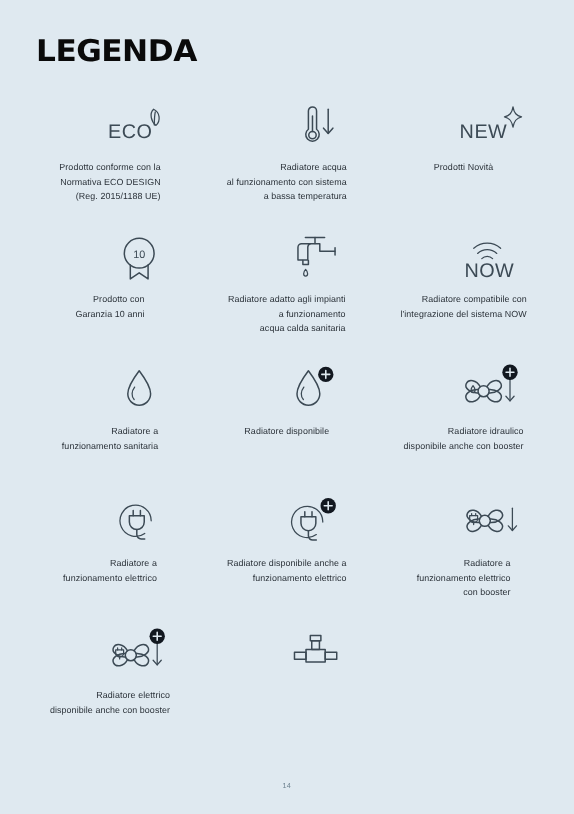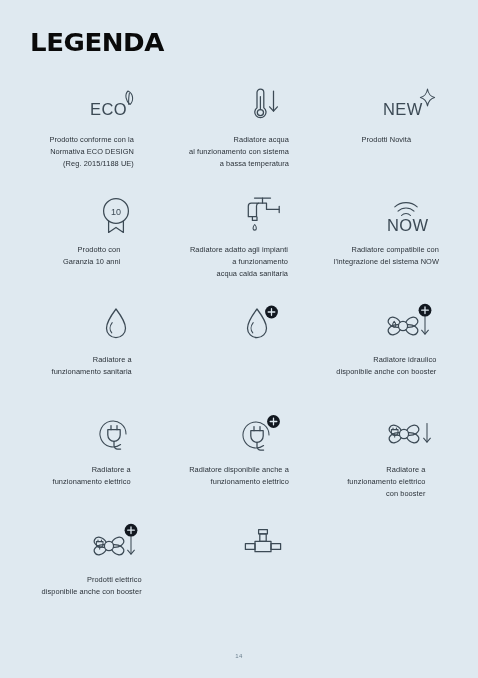--- a/index.html
+++ b/index.html
@@ -223,20 +223,21 @@
     <div class="cell">
       <div class="icon-wrap">
         <svg width="48" height="44" viewBox="0 0 48 44">
           <path class="stroke" d="M18 6 C24.5 14.6 27.5 20 27.5 25.2 A9.5 9.5 0 0 1 8.5 25.2 C8.5 20 11.5 14.6 18 6 Z"></path>
           <path class="stroke-thin" d="M14.2 19.6 c-2.6 3.4 -2.9 7.6 -0.4 10.3"></path>
           <circle class="badge-fill" cx="32.5" cy="9" r="6.4"></circle>
           <path class="badge-glyph" d="M32.5 5.7 v6.6 M29.2 9 h6.6"></path>
         </svg>
       </div>
       <div class="caption">
+        <span class="ln">Radiatore disponibile</span>
       </div>
     </div>
 
 
     <div class="cell">
       <div class="icon-wrap">
         <svg width="58" height="46" viewBox="0 0 58 46">
           <circle class="stroke" cx="22" cy="24" r="4.6"></circle>
           <path class="stroke" d="M19.2 20.2 C16 14.6 9.6 13.6 7.6 17.6 C5.6 21.6 11.4 25.8 17.6 25.4"></path>
           <path class="stroke" d="M24.8 20.2 C28 14.6 34.4 13.6 36.4 17.6 C38.4 21.6 32.6 25.8 26.4 25.4"></path>
@@ -320,21 +321,21 @@
           <path class="stroke-thin" d="M11 19.6 v-1.6 M14.4 19.6 v-1.6"></path>
           <path class="stroke-thin" d="M9.4 19.6 h6.6 v2.6 a3.3 3.3 0 0 1 -6.6 0 Z"></path>
           <path class="stroke-thin" d="M12.7 25.3 v1.8"></path>
           <path class="stroke-thin" d="M44 13.5 v18.5"></path>
           <path class="stroke-thin" d="M40.6 28.2 l3.4 3.9 l3.4 -3.9"></path>
           <circle class="badge-fill" cx="44" cy="8.2" r="6.4"></circle>
           <path class="badge-glyph" d="M44 4.9 v6.6 M40.7 8.2 h6.6"></path>
         </svg>
       </div>
       <div class="caption">
-        <span class="ln">Prodotti elettrico</span>
+        <span class="ln">Radiatore elettrico</span>
         <span class="ln">disponibile anche con booster</span>
       </div>
     </div>
 
     <div class="cell">
       <div class="icon-wrap">
         <svg width="48" height="42" viewBox="0 0 48 42">
           <path class="stroke" d="M19.6 5.5 h8.8 v4.4 h-8.8 Z"></path>
           <path class="stroke" d="M20.8 9.9 h6.4 v7.4 h-6.4 Z"></path>
           <path class="stroke" d="M16 17.3 h16 v10.4 h-16 Z"></path>

